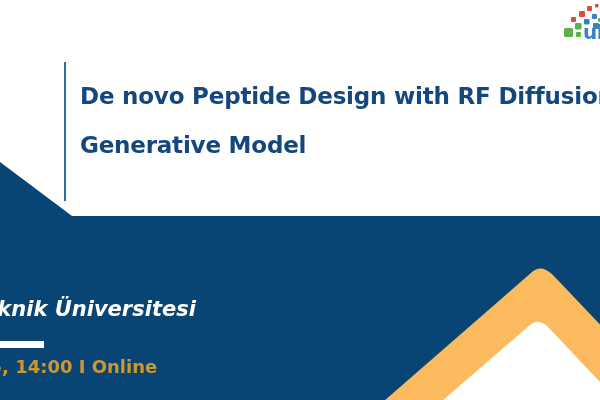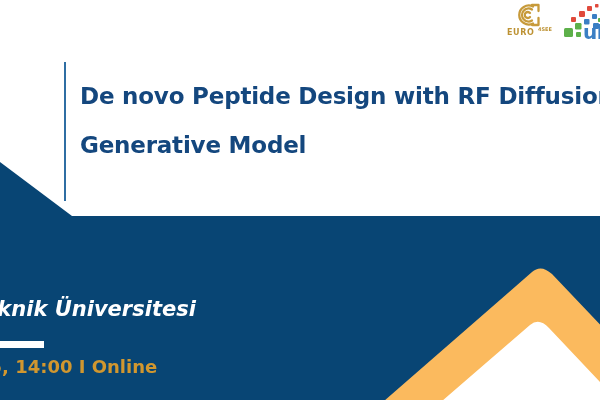--- a/index.html
+++ b/index.html
@@ -93,31 +93,20 @@
 
   <div class="title-rule"></div>
 
   <div class="title-block">
     <span class="title-line">De novo Peptide Design with RF Diffusion a</span>
     <span class="title-line">Generative Model</span>
   </div>
 
   <div class="logos">
 
-    <div class="logo-euro">
-      <svg class="euro-mark" viewBox="0 0 28 26" aria-hidden="true">
-        <path d="M20 4.5 A9.5 9.5 0 1 0 20 21.5" fill="none" stroke="#c79a3a" stroke-width="2.3" stroke-linecap="round"></path>
-        <path d="M19 7.5 A6.5 6.5 0 1 0 19 18.5" fill="none" stroke="#c79a3a" stroke-width="2.3" stroke-linecap="round"></path>
-        <path d="M17 11 A3 3 0 1 0 17 15" fill="none" stroke="#c79a3a" stroke-width="2.3" stroke-linecap="round"></path>
-        <path d="M19 3 L25.5 3 L25.5 9" fill="none" stroke="#c79a3a" stroke-width="2.3" stroke-linecap="round" stroke-linejoin="round"></path>
-        <path d="M19 23 L25.5 23 L25.5 16" fill="none" stroke="#c79a3a" stroke-width="2.3" stroke-linecap="round" stroke-linejoin="round"></path>
-      </svg>
-      <span class="euro-word">EURO</span>
-      <span class="euro-sup">4SEE</span>
-    </div>
 
     <div class="logo-ul">
       <svg viewBox="0 0 52 42" width="52" height="42" aria-hidden="true">
         <g>
           <rect x="2" y="26" width="9" height="9" rx="1.5" fill="#5db04a"></rect>
           <rect x="13" y="21" width="6.5" height="6.5" rx="1.2" fill="#5db04a"></rect>
           <rect x="14" y="30" width="5" height="5" rx="1" fill="#5db04a"></rect>
           <rect x="9" y="15" width="5" height="5" rx="1" fill="#e04a3c"></rect>
           <rect x="17" y="9" width="6" height="6" rx="1.2" fill="#e04a3c"></rect>
           <rect x="25" y="4" width="5" height="5" rx="1" fill="#e04a3c"></rect>

